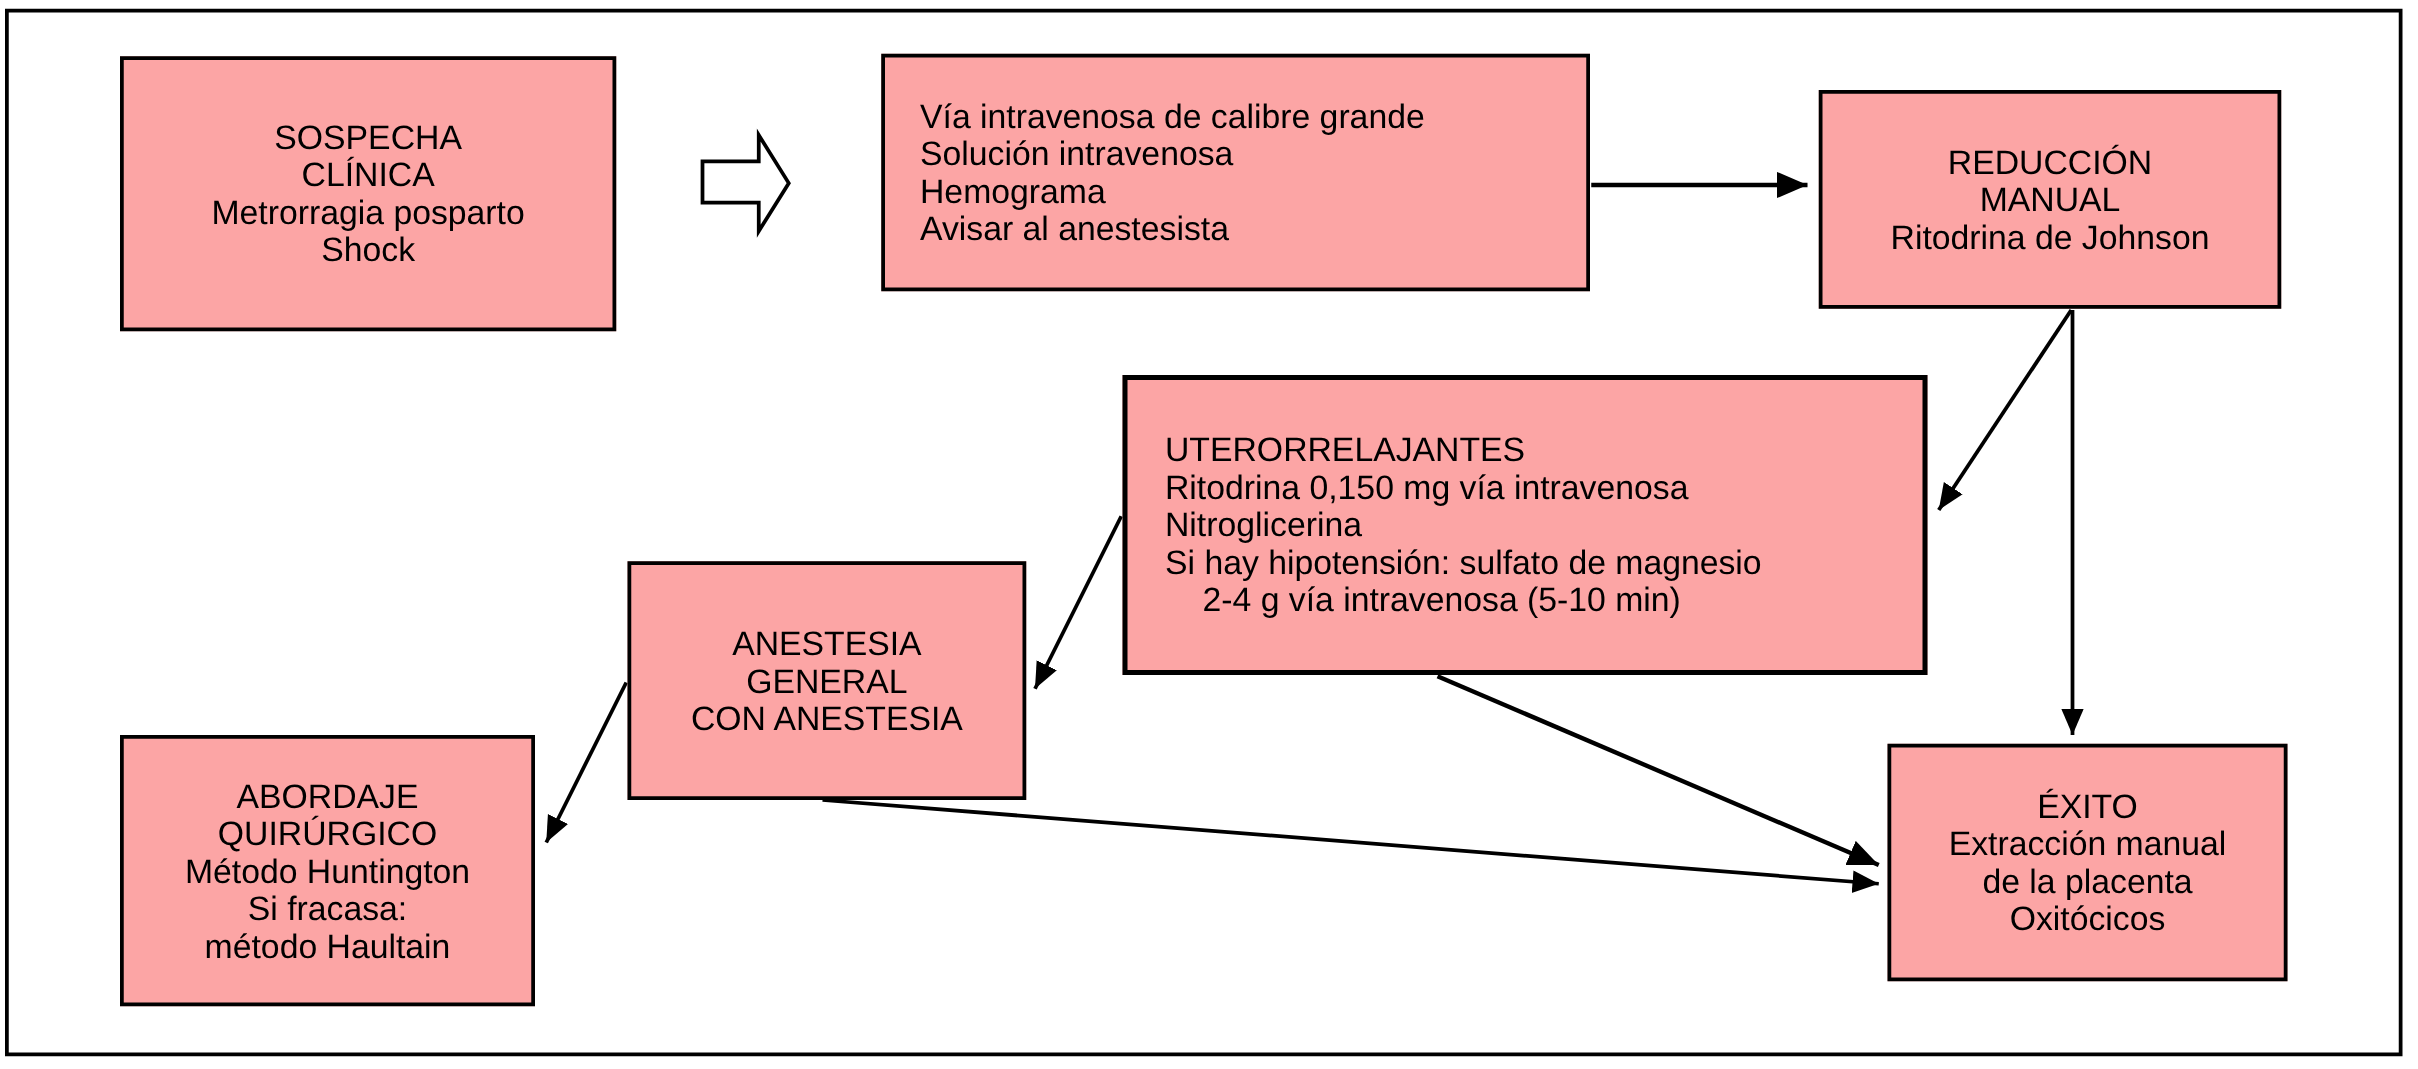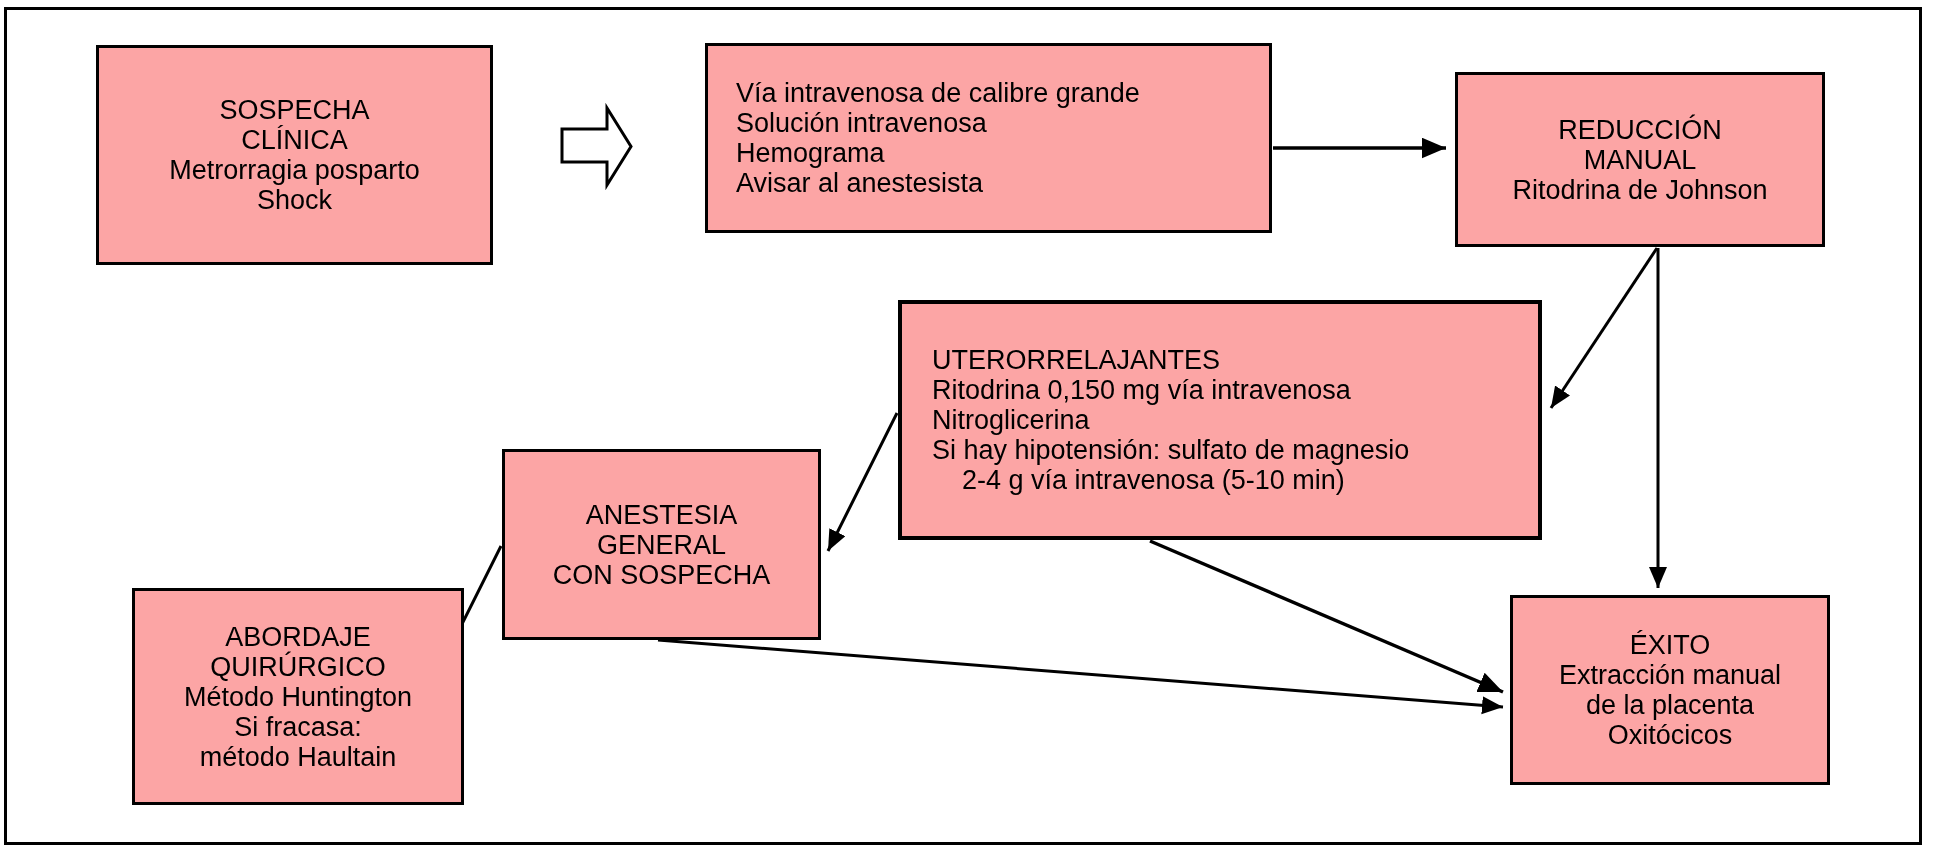--- a/index.html
+++ b/index.html
@@ -27,21 +27,21 @@
   .box.center{align-items:center;text-align:center;}
   .box.left{align-items:flex-start;text-align:right;}
   .line{white-space:nowrap;}
   .indent{padding-left:30px;}
   
   .b-sospecha        {left:96px;  top:45px;  width:397px; height:220px;}
   .b-medidas         {left:705px; top:43px;  width:567px; height:190px; padding-left:28px;}
   .b-reduccion       {left:1455px;top:72px;  width:370px; height:175px;}
   .b-uterorrelajantes{left:898px; top:300px; width:644px; height:240px; padding-left:30px; border-width:4px;}
   .b-anestesia       {left:502px; top:449px; width:319px; height:191px;}
-  .b-abordaje        {left:96px;  top:588px; width:332px; height:217px;margin-left:36px;}
+  .b-abordaje        {left:96px;  top:588px; width:332px; height:217px;}
   .b-exito           {left:1510px;top:595px; width:320px; height:190px;}
 </style>
 </head>
 <body>
 
 <div class="canvas">
 
   <div class="outer-border"></div>
 
   <svg class="arrow-layer" viewBox="0 0 1934 855" xmlns="http://www.w3.org/2000/svg">
@@ -92,21 +92,21 @@
     <div class="line">UTERORRELAJANTES</div>
     <div class="line">Ritodrina 0,150 mg vía intravenosa</div>
     <div class="line">Nitroglicerina</div>
     <div class="line">Si hay hipotensión: sulfato de magnesio</div>
     <div class="line indent">2-4 g vía intravenosa (5-10 min)</div>
   </div>
 
   <div class="box center b-anestesia">
     <div class="line">ANESTESIA</div>
     <div class="line">GENERAL</div>
-    <div class="line">CON SOSPECHA</div>
+    <div class="line">CON ANESTESIA</div>
   </div>
 
   <div class="box center b-abordaje">
     <div class="line">ABORDAJE</div>
     <div class="line">QUIRÚRGICO</div>
     <div class="line">Método Huntington</div>
     <div class="line">Si fracasa:</div>
     <div class="line">método Haultain</div>
   </div>
 

